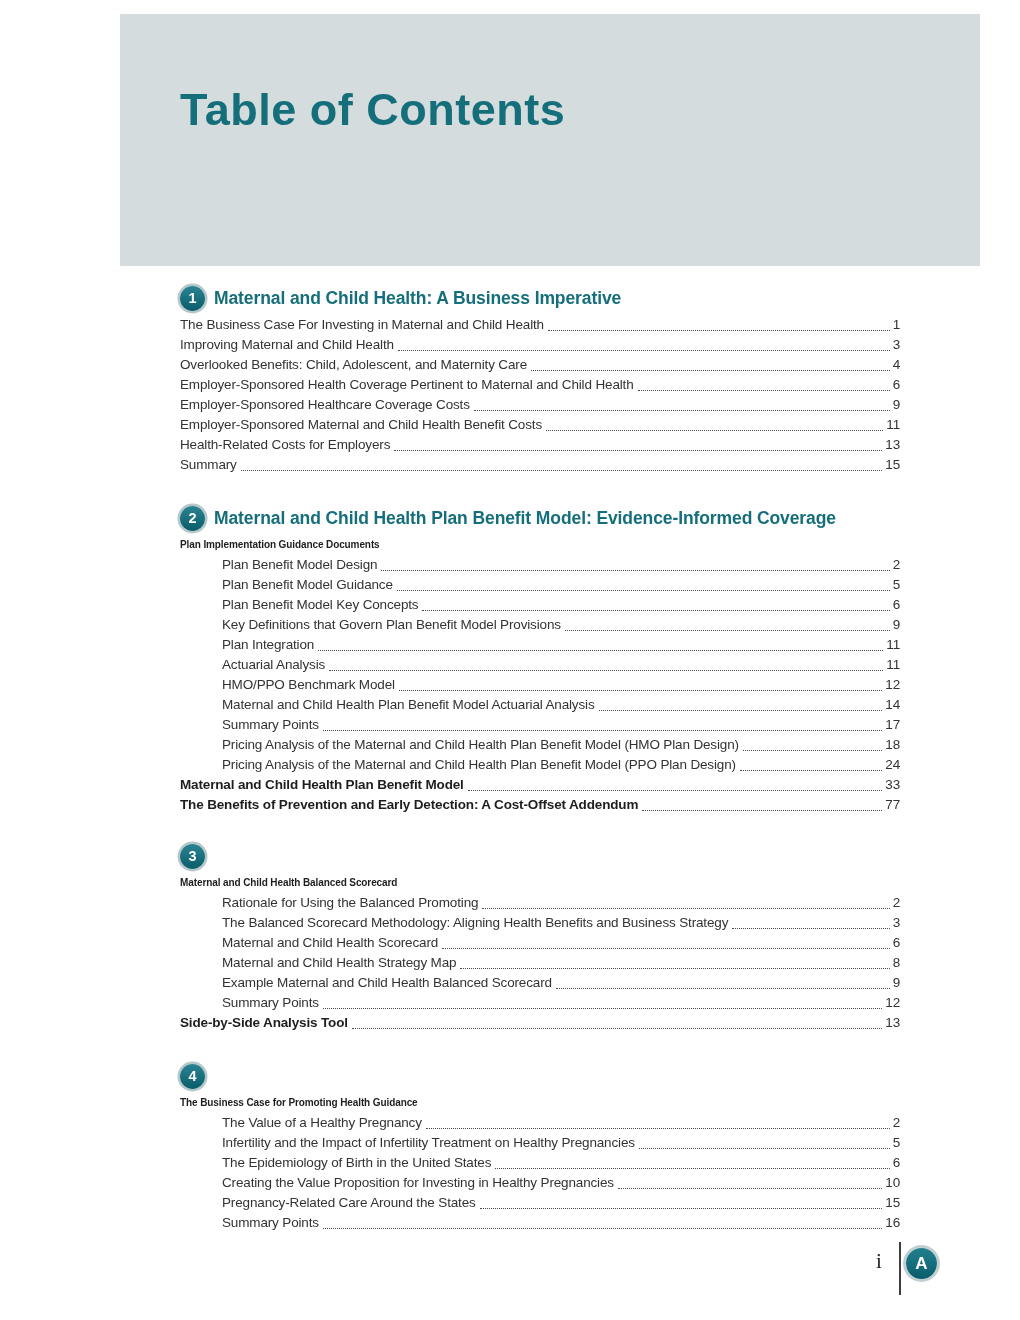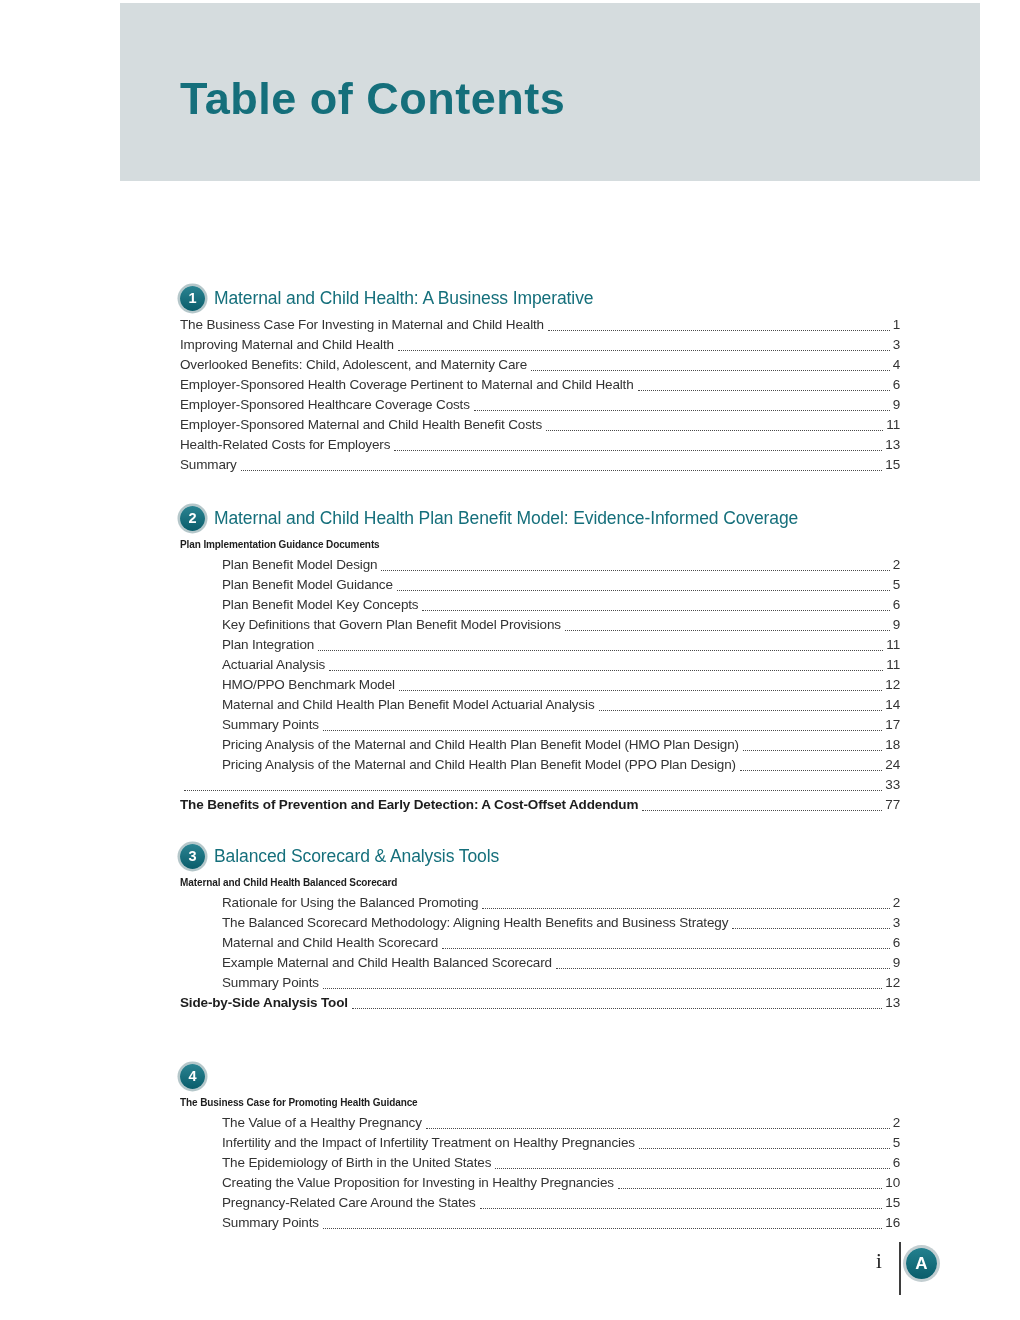--- a/index.html
+++ b/index.html
@@ -11,21 +11,21 @@
   *{box-sizing:border-box;}
   html,body{margin:0;padding:0;}
   body{
     width:1020px;height:1320px;position:relative;overflow:hidden;
     background:#ffffff;
     font-family:"Liberation Sans",sans-serif;
     color:var(--text-body);
   }
   
   .header-box{
-    position:absolute;left:120px;top:3px;width:860px;height:178px;
+    position:absolute;left:120px;top:14px;width:860px;height:252px;
     background:var(--header-bg);
   }
   .page-title{
     position:absolute;left:60px;top:70px;margin:0;
     font-size:45px;font-weight:700;color:var(--teal);letter-spacing:.5px;
   }
   
   .toc-section{position:absolute;left:180px;width:720px;}
   .sec0{top:285px;}
   .sec1{top:505px;}
@@ -33,21 +33,21 @@
   .sec3{top:1063px;}
   .sec-heading{display:flex;align-items:center;gap:9px;height:26px;}
   .badge{
     width:25px;height:25px;border-radius:50%;flex:none;
     background:linear-gradient(180deg,#2b8391 0%,#0a5d6b 100%);
     box-shadow:0 0 0 2.5px #b5c7ca;
     color:#fff;font-size:14.5px;font-weight:700;
     display:flex;align-items:center;justify-content:center;
   }
   .sec-title{
-    font-size:17.5px;font-weight:400;color:var(--teal);letter-spacing:-.1px;
+    font-size:17.5px;font-weight:700;color:var(--teal);letter-spacing:-.1px;
     white-space:nowrap;
   }
   .rows{margin-top:4px;}
   .subhead{
     font-size:10px;font-weight:700;color:var(--text-dark);
     line-height:20px;letter-spacing:-.1px;white-space:nowrap;
   }
   .entry{
     display:flex;line-height:20px;font-size:13.5px;
     color:var(--text-body);letter-spacing:-.15px;
@@ -189,51 +189,56 @@
           <span class="label">Pricing Analysis of the Maternal and Child Health Plan Benefit Model (HMO Plan Design)</span>
           <span class="dots"></span>
           <span class="pg">18</span>
         </div>
         <div class="entry indent">
           <span class="label">Pricing Analysis of the Maternal and Child Health Plan Benefit Model (PPO Plan Design)</span>
           <span class="dots"></span>
           <span class="pg">24</span>
         </div>
         <div class="entry bold">
+          <span class="label">Maternal and Child Health Plan Benefit Model</span>
           <span class="dots"></span>
           <span class="pg">33</span>
         </div>
         <div class="entry bold">
           <span class="label">The Benefits of Prevention and Early Detection: A Cost-Offset Addendum</span>
           <span class="dots"></span>
           <span class="pg">77</span>
         </div>
       </div>
     </section>
     <section class="toc-section sec2">
       <div class="sec-heading">
         <span class="badge">3</span>
-        <span class="sec-title">Balanced Scorecard &amp; Analysis Tools</span>
       </div>
       <div class="rows">
         <div class="subhead">Maternal and Child Health Balanced Scorecard</div>
         <div class="entry indent">
           <span class="label">Rationale for Using the Balanced Promoting</span>
           <span class="dots"></span>
           <span class="pg">2</span>
         </div>
         <div class="entry indent">
           <span class="label">The Balanced Scorecard Methodology: Aligning Health Benefits and Business Strategy</span>
           <span class="dots"></span>
           <span class="pg">3</span>
         </div>
         <div class="entry indent">
           <span class="label">Maternal and Child Health Scorecard</span>
           <span class="dots"></span>
           <span class="pg">6</span>
+        </div>
+        <div class="entry indent">
+          <span class="label">Maternal and Child Health Strategy Map</span>
+          <span class="dots"></span>
+          <span class="pg">8</span>
         </div>
         <div class="entry indent">
           <span class="label">Example Maternal and Child Health Balanced Scorecard</span>
           <span class="dots"></span>
           <span class="pg">9</span>
         </div>
         <div class="entry indent">
           <span class="label">Summary Points</span>
           <span class="dots"></span>
           <span class="pg">12</span>

